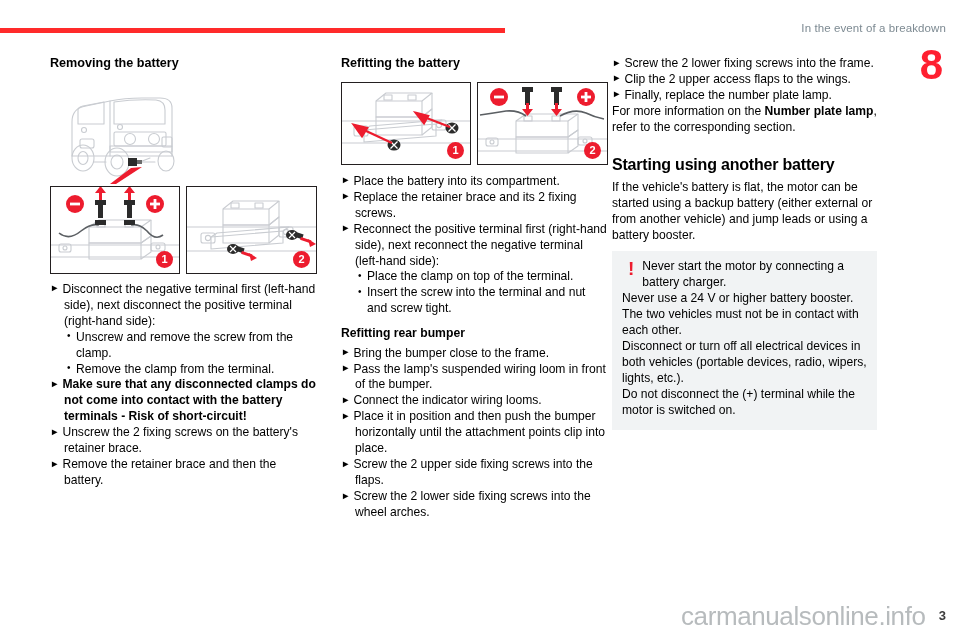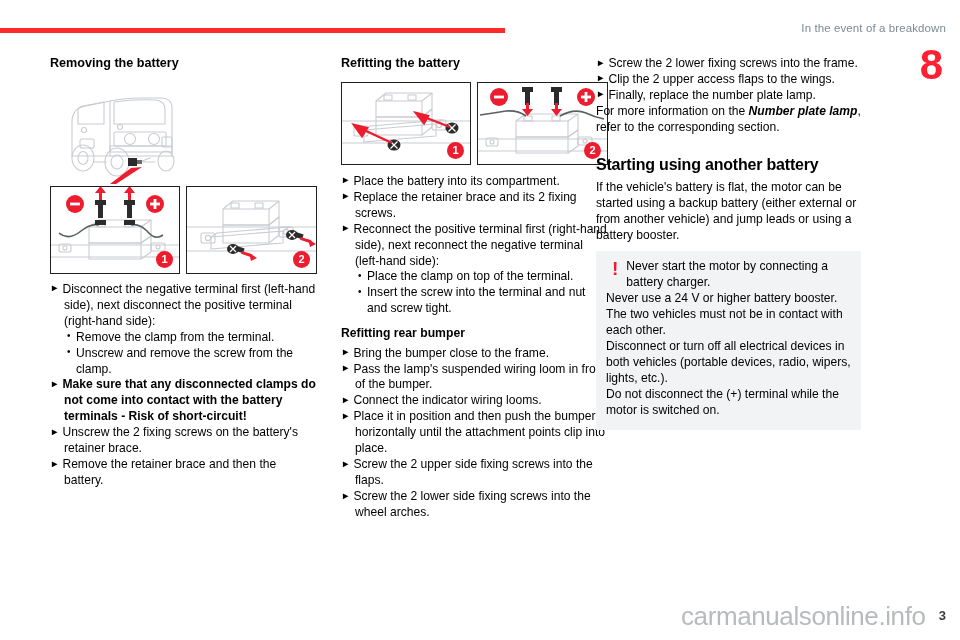--- a/index.html
+++ b/index.html
@@ -54,21 +54,21 @@
   }
 
   
   .col {
     position: absolute;
     top: 56px;
     width: 267px;
   }
   .col-1 { left: 50px; }
   .col-2 { left: 341px; }
-  .col-3 { left: 596px; width: 265px; }
+  .col-3 { left: 612px; width: 265px; }
 
   h2.section-title {
     font-size: 12.6px;
     font-weight: bold;
     margin: 0 0 10px 0;
     line-height: 1.25;
   }
   h1.major-title {
     font-size: 16px;
     font-weight: bold;
@@ -113,21 +113,21 @@
     position: relative;
     padding-left: 9px;
   }
   ul.bullets li:before {
     content: "\2022";
     position: absolute;
     left: 0;
     top: -.5px;
     font-size: 10px;
   }
-  b.inline-bold { font-weight: bold; font-style: italic; }
+  b.inline-bold { font-weight: bold; }
 
   
   .fig-row {
     display: flex;
     gap: 6px;
   }
   .fig-box {
     border: 1px solid #231f20;
     background: #ffffff;
     position: relative;
@@ -346,22 +346,22 @@
         </g>
       </svg>
       <div class="fig-badge">2</div>
     </div>
 
   </div>
 
   <div style="margin-top:8px;">
     <p class="arrow-item"><span class="arrow-glyph">►</span><span>Disconnect the negative terminal first (left-hand side), next disconnect the positive terminal (right-hand side):</span></p>
     <ul class="bullets">
+      <li>Unscrew and remove the screw from the clamp.</li>
       <li>Remove the clamp from the terminal.</li>
-      <li>Unscrew and remove the screw from the clamp.</li>
     </ul>
     <p class="arrow-item bold"><span class="arrow-glyph">►</span><span>Make sure that any disconnected clamps do not come into contact with the battery terminals - Risk of short-circuit!</span></p>
     <p class="arrow-item"><span class="arrow-glyph">►</span><span>Unscrew the 2 fixing screws on the battery's retainer brace.</span></p>
     <p class="arrow-item"><span class="arrow-glyph">►</span><span>Remove the retainer brace and then the battery.</span></p>
   </div>
 </div>
 
 <div class="col col-2">
 
   <h2 class="section-title">Refitting the battery</h2>

